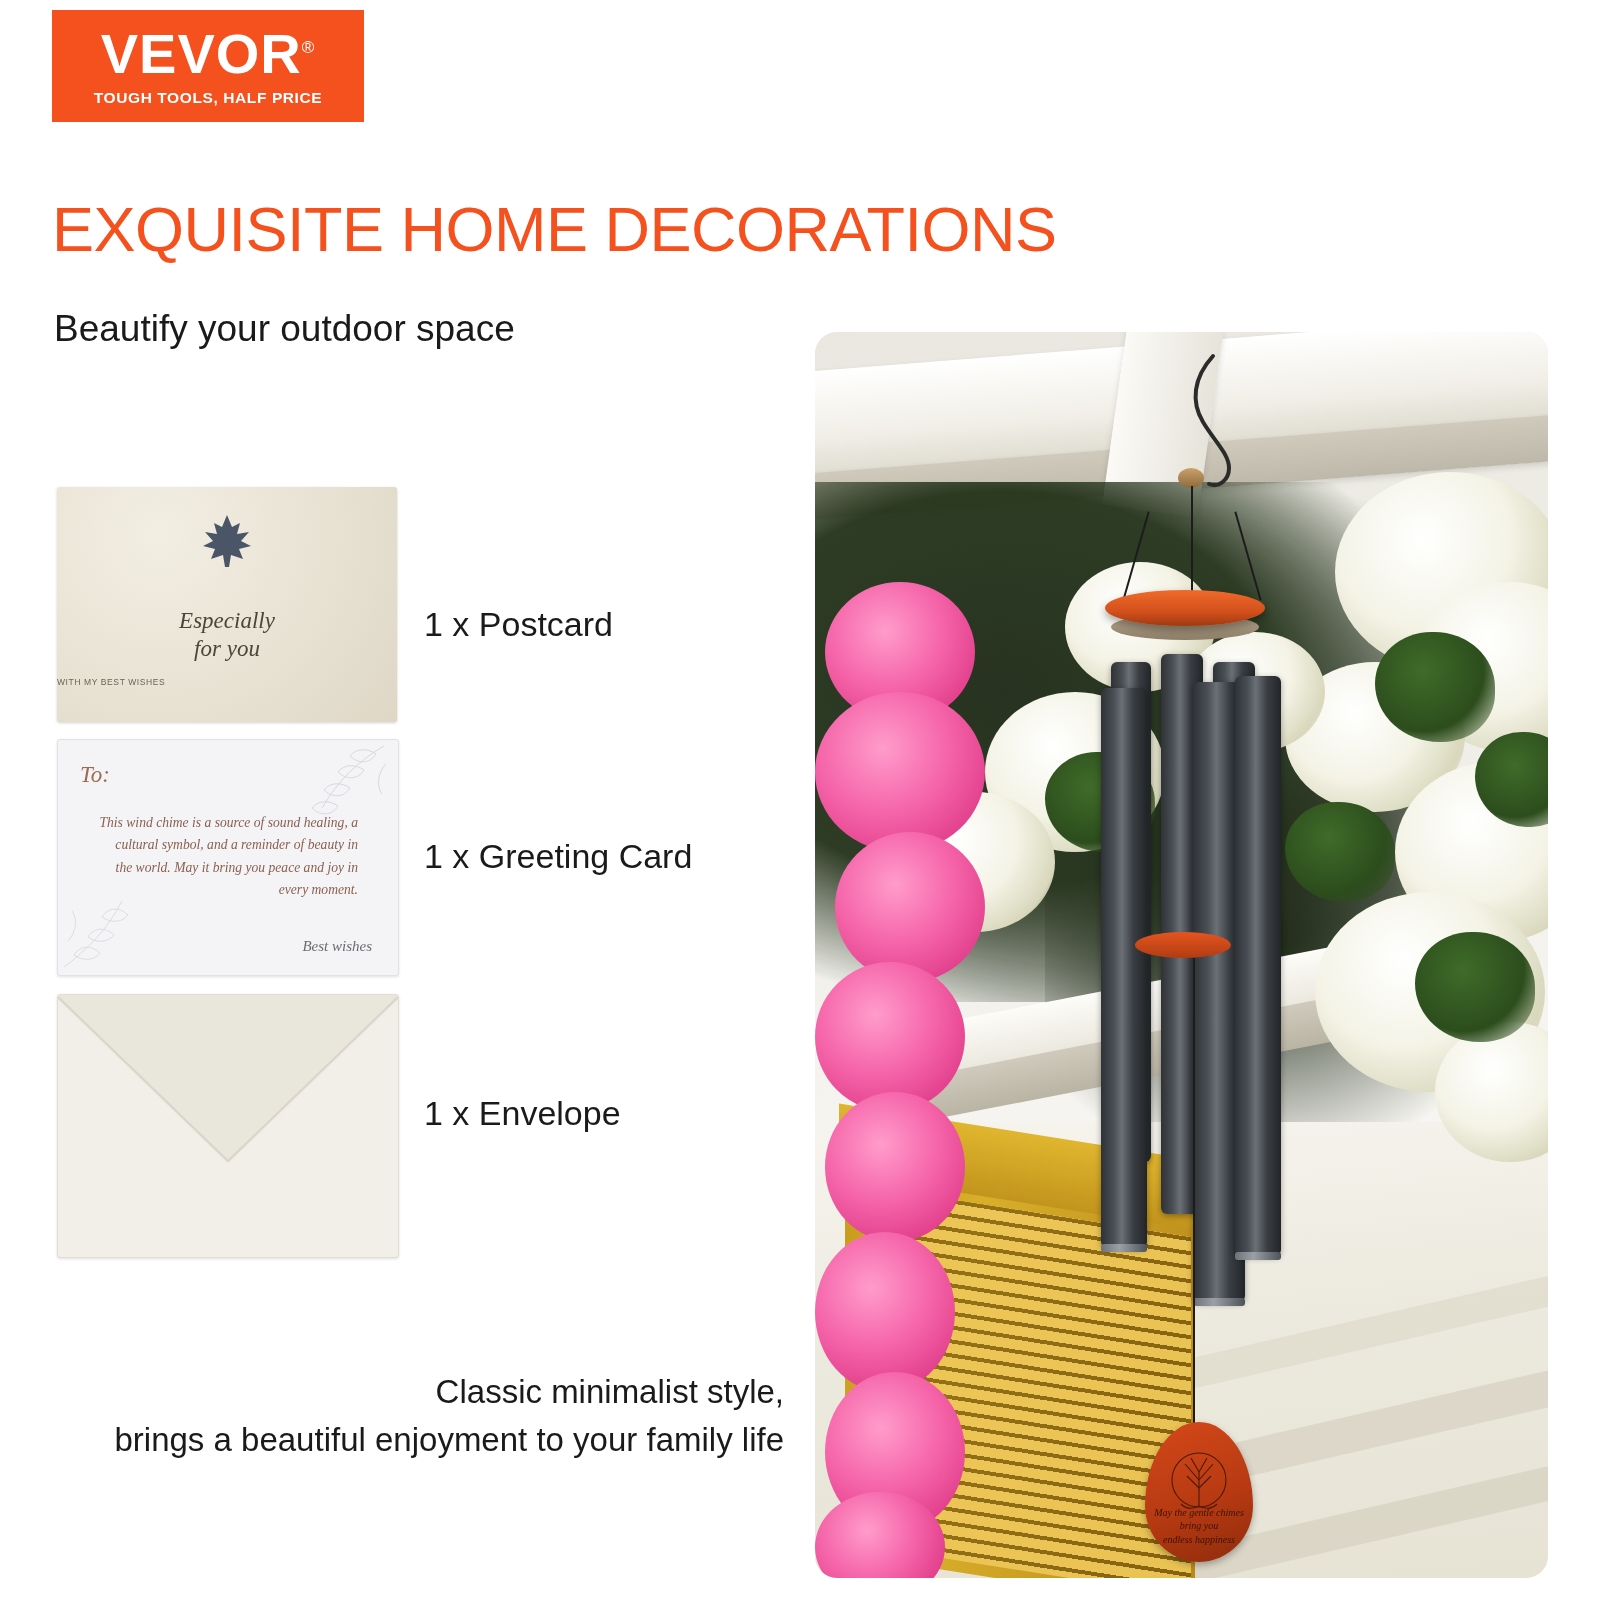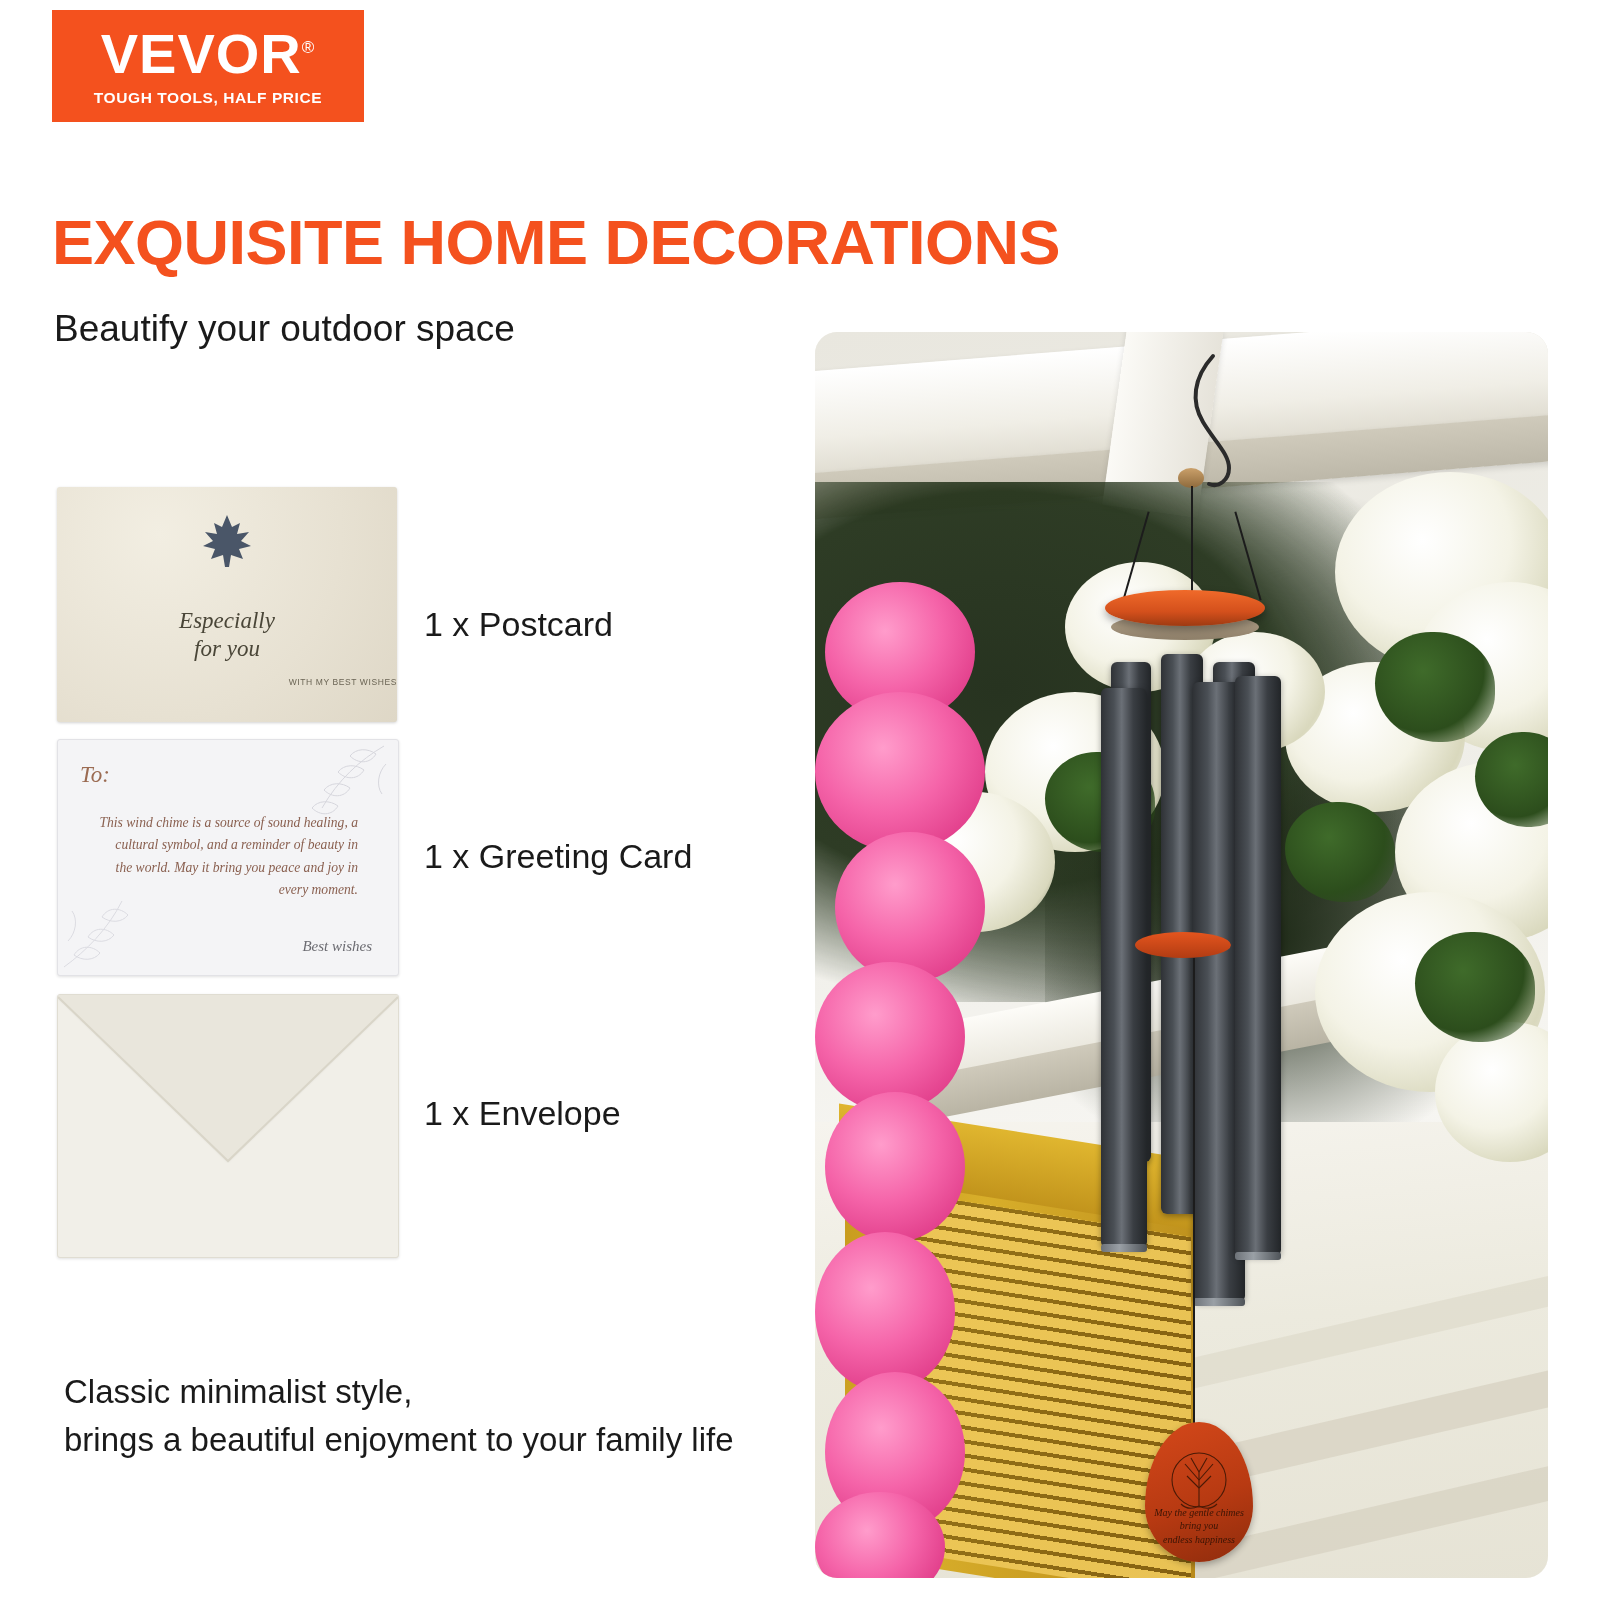--- a/index.html
+++ b/index.html
@@ -50,26 +50,25 @@
     color: #ffffff;
     letter-spacing: 0.6px;
   }
 
   
   .headline {
     position: absolute;
     left: 52px;
     top: 196px;
     font-size: 63px;
-    font-weight: bold;
+    font-weight: normal;
     color: #f4511e;
     letter-spacing: -0.5px;
     line-height: 1.05;
     white-space: nowrap;
-    margin-top: 13px;
   }
   .subhead {
     position: absolute;
     left: 54px;
     top: 308px;
     font-size: 37px;
     color: #1a1a1a;
     font-weight: normal;
   }
   .item-label {
@@ -108,21 +107,21 @@
     font-family: "Liberation Serif", serif;
     font-style: italic;
     font-size: 23px;
     color: #4a4638;
     line-height: 1.22;
   }
   .pc-wishes {
     position: absolute;
     left: 0; right: 0;
     top: 190px;
-    text-align: right;
+    text-align: left;
     font-family: "Liberation Sans", sans-serif;
     font-size: 8.5px;
     letter-spacing: 0.6px;
     color: #6a6454;
   }
 
   
   .greeting {
     position: absolute;
     left: 57px;
@@ -211,21 +210,21 @@
     left: 0; top: 0;
     width: 340px; height: 170px;
   }
 
   
   .caption {
     position: absolute;
     left: 64px;
     top: 1368px;
     width: 720px;
-    text-align: left;
+    text-align: right;
     font-size: 33px;
     line-height: 1.45;
     color: #1a1a1a;
   }
 
   
   .photo {
     position: absolute;
     left: 815px;
     top: 332px;

